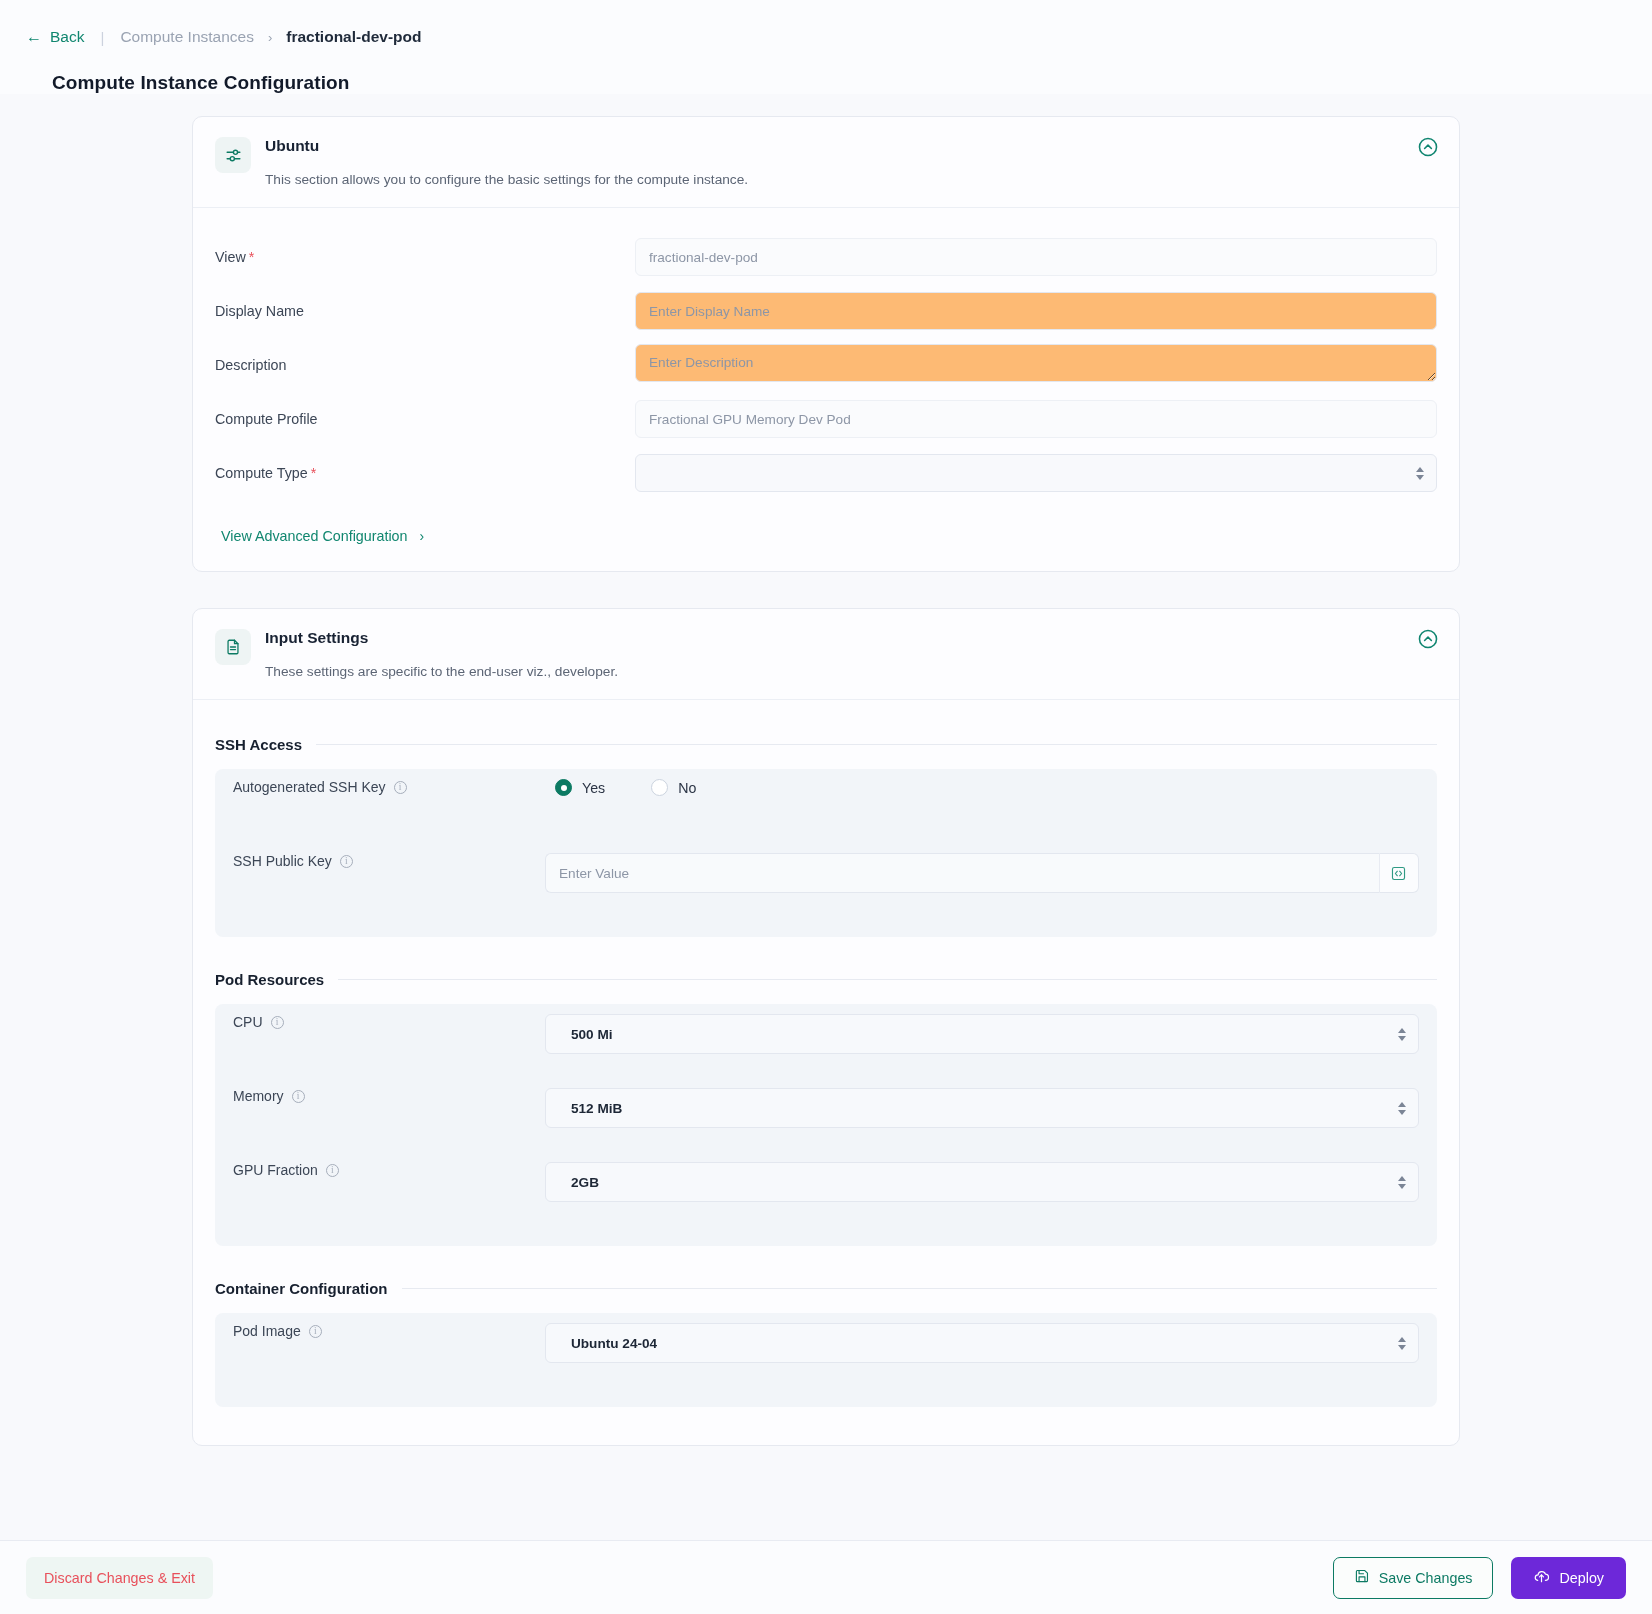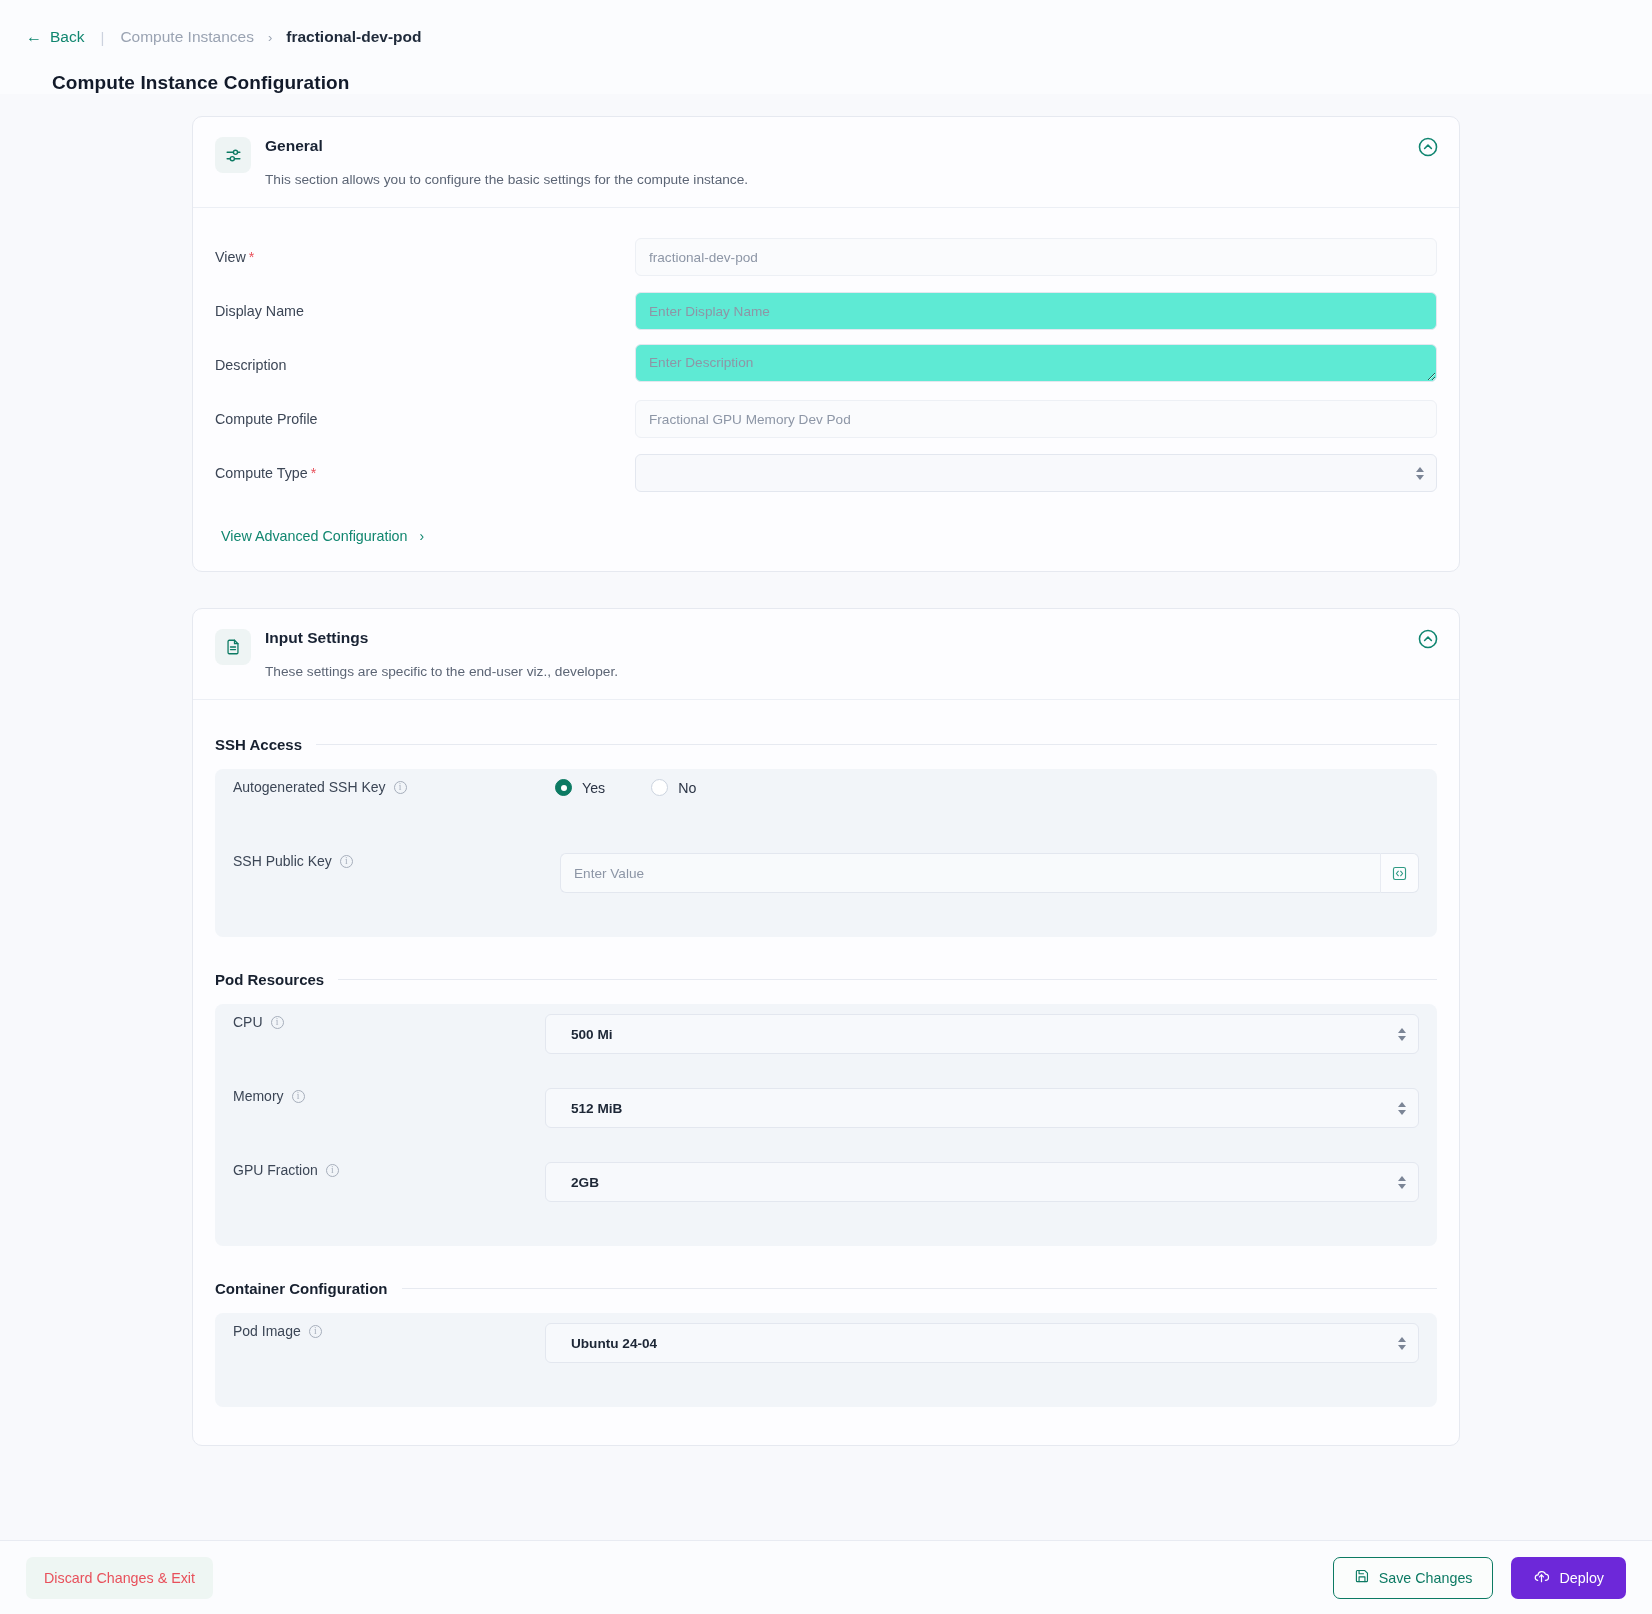--- a/index.html
+++ b/index.html
@@ -109,21 +109,21 @@
     color: #3c4656;
   }
   .req { color: #e8505b; margin-left: 3px; }
   .fctl { flex: 1; }
 
   .inp {
     width: 100%;
     height: 38px;
     border: 1px solid #e3e7ef;
     border-radius: 6px;
-    background: #5eead4;
+    background: #fdba74;
     font-size: 13.6px;
     color: #4a5565;
     padding: 0 13px;
     font-family: "Liberation Sans", sans-serif;
     outline: none;
   }
   .inp::placeholder { color: #8d96a6; }
   .inp.disabled {
     background: #fafbfd;
     border-color: #edf0f5;
@@ -257,21 +257,20 @@
   .radio-lbl { font-size: 14.2px; color: #2b3445; }
 
   
   .inp-group { display: flex; width: 100%; }
   .inp-group .inp {
     border-top-right-radius: 0;
     border-bottom-right-radius: 0;
     border-right: none;
     height: 40px;
     background: #f8fafc;
-    margin-left: 15px;
   }
   .inp-addon {
     width: 42px; height: 40px;
     border: 1px solid #e3e7ef;
     border-left: 1px solid #e8ebf2;
     border-top-right-radius: 6px;
     border-bottom-right-radius: 6px;
     background: #fbfcfe;
     display: flex; align-items: center; justify-content: center;
     cursor: pointer;
@@ -350,21 +349,21 @@
           <svg width="19" height="19" viewBox="0 0 24 24" fill="none" stroke="#0c7a63" stroke-width="1.8" stroke-linecap="round">
             <line x1="4" y1="8" x2="11" y2="8"></line>
               <circle cx="14.5" cy="8" r="2.6"></circle>
               <line x1="18" y1="8" x2="20" y2="8"></line>
             <line x1="4" y1="16" x2="7" y2="16"></line>
               <circle cx="10.5" cy="16" r="2.6"></circle>
               <line x1="14" y1="16" x2="20" y2="16"></line>
           </svg>
         </span>
         <span class="card-head-texts">
-          <span class="card-title" style="display:block">General</span>
+          <span class="card-title" style="display:block">Ubuntu</span>
           <span class="card-sub" style="display:block">This section allows you to configure the basic settings for the compute instance.</span>
         </span>
         <span class="collapse-btn">
           <svg width="22" height="22" viewBox="0 0 24 24" fill="none" stroke="#0f8570" stroke-width="1.7">
             <circle cx="12" cy="12" r="9.3"></circle>
             <polyline points="8.3,13.6 12,9.9 15.7,13.6" stroke-linecap="round" stroke-linejoin="round"></polyline>
           </svg>
         </span>
       </div>
 

